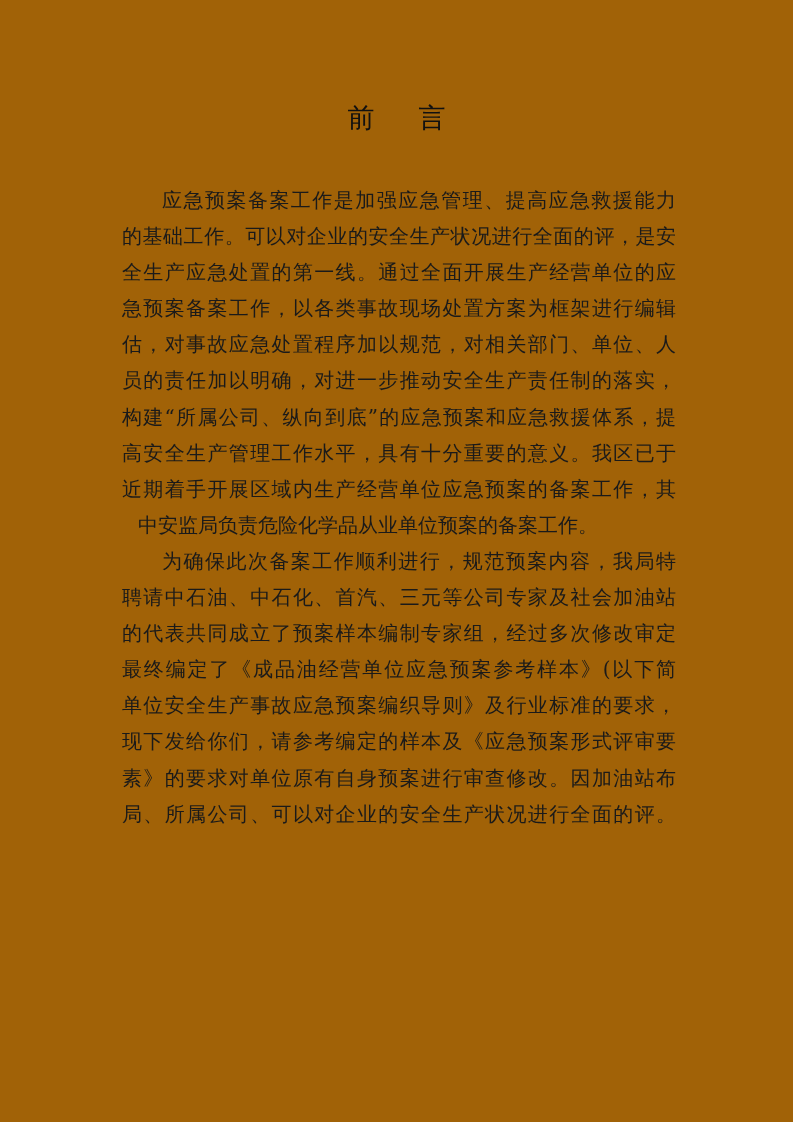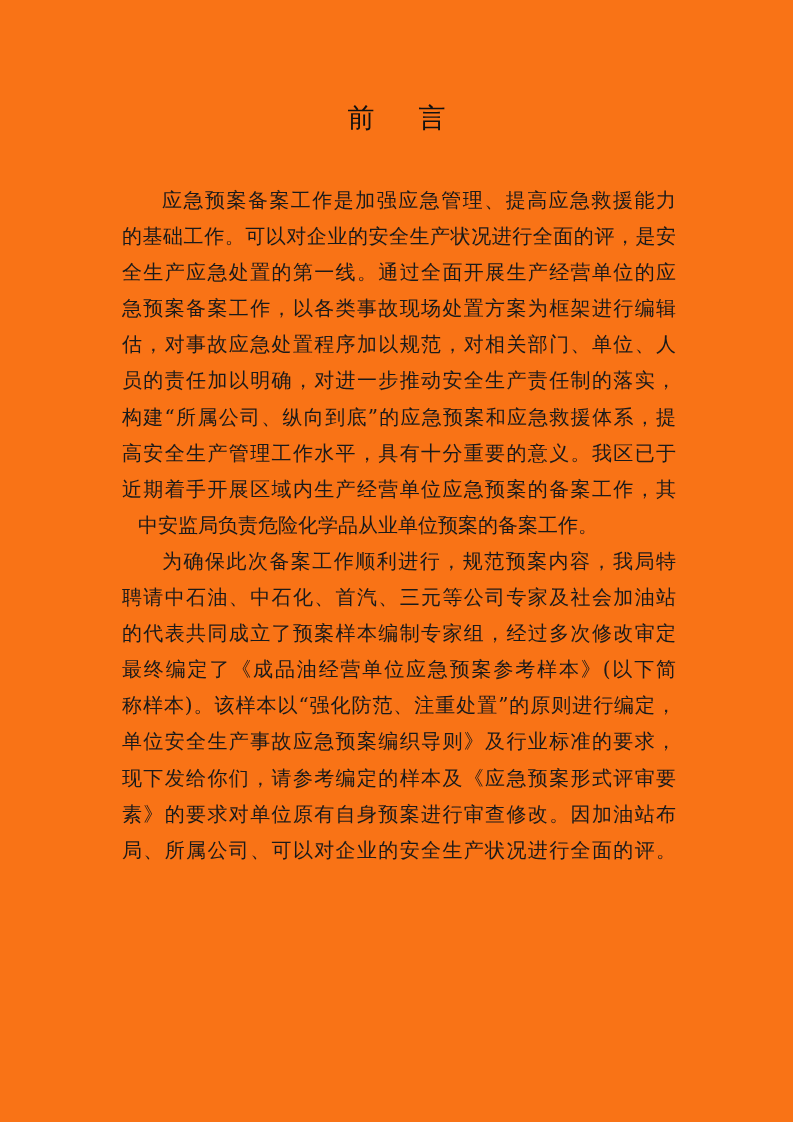--- a/index.html
+++ b/index.html
@@ -1,17 +1,17 @@
 <!DOCTYPE html>
 <html><head>
   <meta charset="utf-8">
   <style>
     html, body { margin: 0; padding: 0; background: #ffffff; }
     body { width: 793px; height: 1122px; position: relative; overflow: hidden; }
-    .page { position: absolute; left: 0; top: 0; width: 793px; height: 1122px; background: #f97316; }
+    .page { position: absolute; left: 0; top: 0; width: 793px; height: 1122px; background: #a16207; }
     .title {
       position: absolute; left: 0; width: 793px; top: 98px;
       text-align: center; font-family: "DejaVu Serif", "Liberation Serif", serif;
       font-size: 27px; color: #111; letter-spacing: 44px; text-indent: 44px;
       line-height: 40px;
     }
     .body-text {
       position: absolute; left: 122px; top: 182px; width: 554px;
       font-family: "DejaVu Serif", "Liberation Serif", serif;
       font-size: 20px; color: #1a1a1a; line-height: 36.1px;
@@ -37,20 +37,19 @@
       <span class="line">构建“所属公司、纵向到底”的应急预案和应急救援体系，提</span>
       <span class="line">高安全生产管理工作水平，具有十分重要的意义。我区已于</span>
       <span class="line">近期着手开展区域内生产经营单位应急预案的备案工作，其</span>
       <span class="line last">中安监局负责危险化学品从业单位预案的备案工作。</span>
     </div>
     <div>
       <span class="line indent">为确保此次备案工作顺利进行，规范预案内容，我局特</span>
       <span class="line">聘请中石油、中石化、首汽、三元等公司专家及社会加油站</span>
       <span class="line">的代表共同成立了预案样本编制专家组，经过多次修改审定</span>
       <span class="line">最终编定了《成品油经营单位应急预案参考样本》(以下简</span>
-      <span class="line">称样本)。该样本以“强化防范、注重处置”的原则进行编定，</span>
       <span class="line">单位安全生产事故应急预案编织导则》及行业标准的要求，</span>
       <span class="line">现下发给你们，请参考编定的样本及《应急预案形式评审要</span>
       <span class="line">素》的要求对单位原有自身预案进行审查修改。因加油站布</span>
       <span class="line">局、所属公司、可以对企业的安全生产状况进行全面的评。</span>
     </div>
   </div>
 </div>
 
 </body></html>

